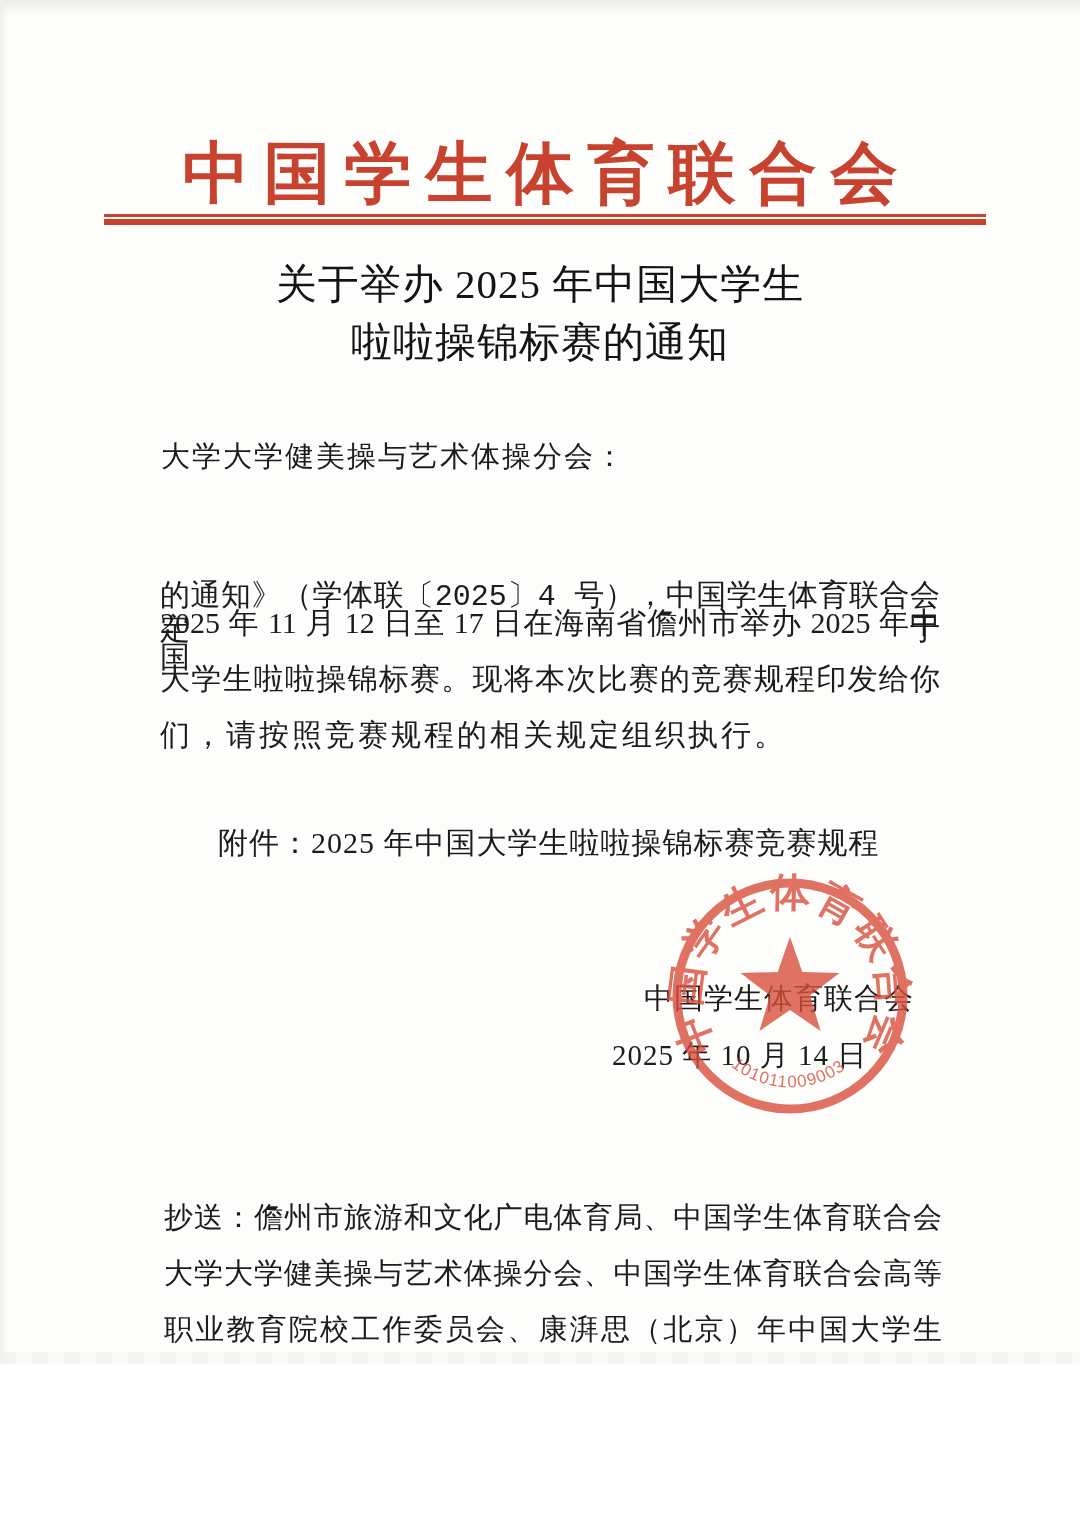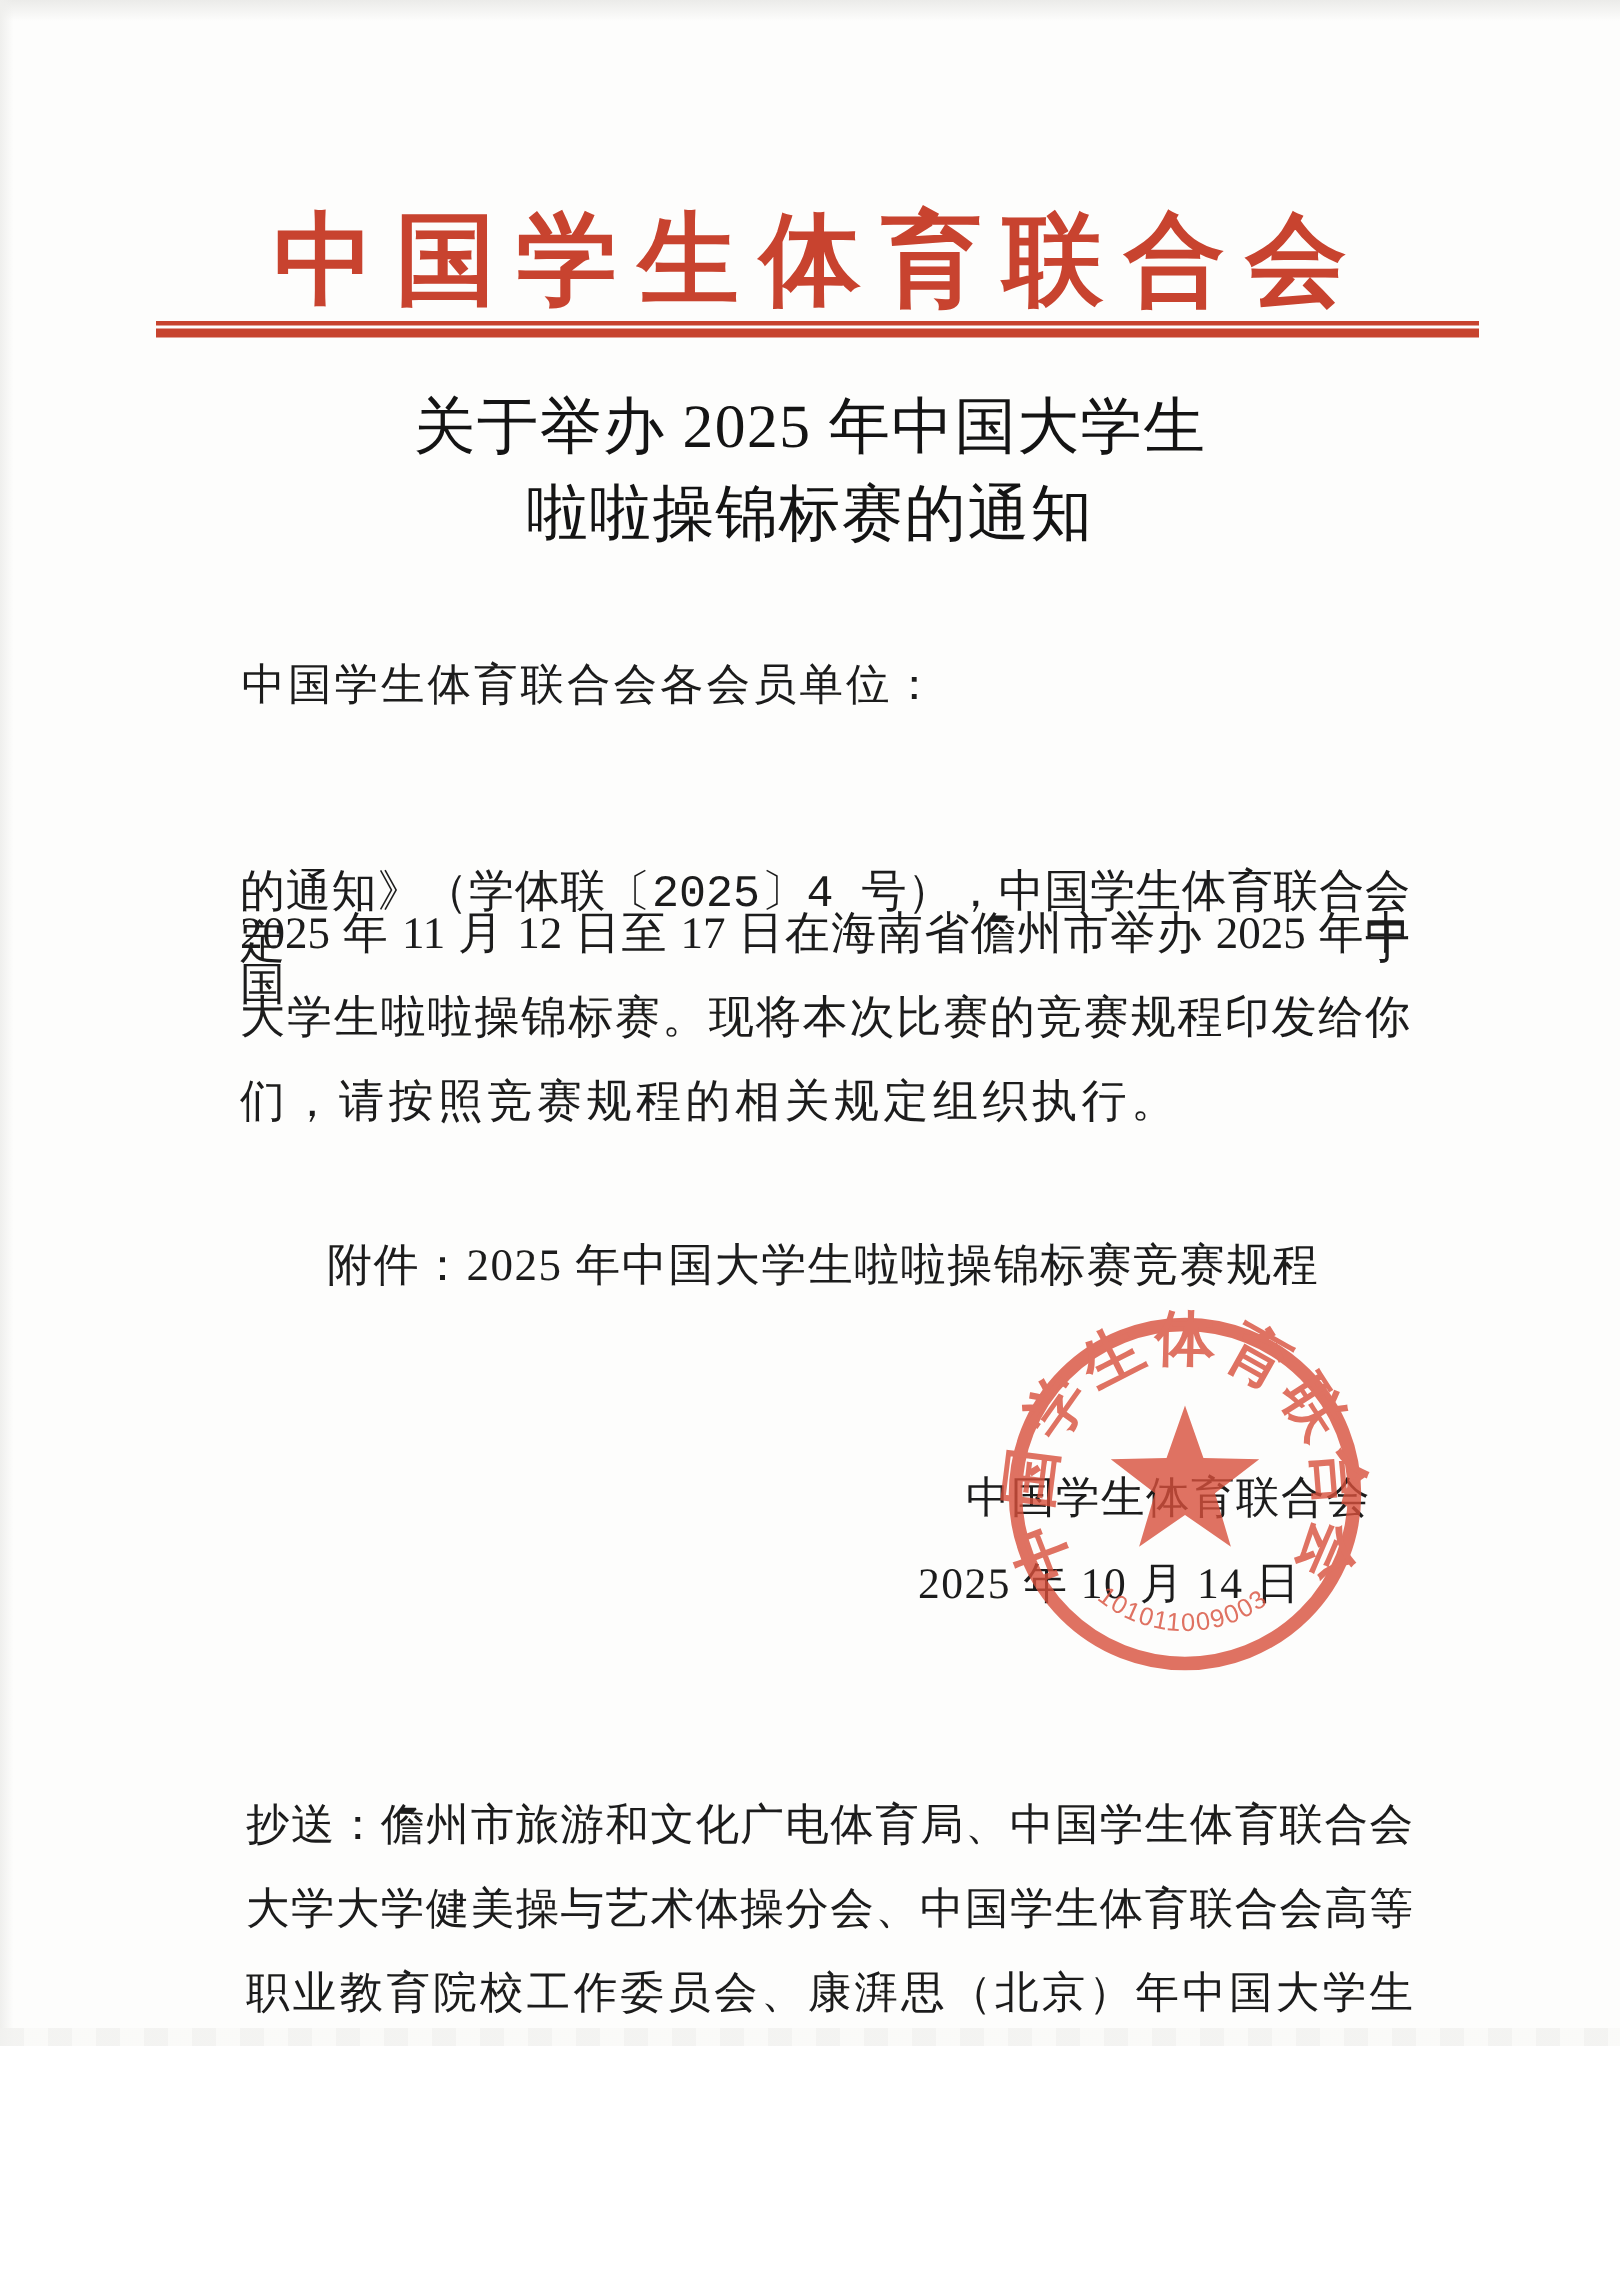--- a/index.html
+++ b/index.html
@@ -109,21 +109,21 @@
 
   <div class="rule-top">
     <div class="thin"></div>
       <div class="gap"></div>
       <div class="thick"></div>
   </div>
 
   <div class="doc-title l1">关于举办 2025 年中国大学生</div>
   <div class="doc-title l2">啦啦操锦标赛的通知</div>
 
-  <div class="salutation">中国学生体育联合会各会员单位：</div>
+  <div class="salutation">大学大学健美操与艺术体操分会：</div>
 
   <div class="bodyline" style="top:580px;font-family:Liberation Mono, monospace;">的通知》（学体联〔2025〕4 号），中国学生体育联合会定于</div>
   <div class="bodyline" style="top:606px;">2025 年 11 月 12 日至 17 日在海南省儋州市举办 2025 年中国</div>
   <div class="bodyline" style="top:662px;">大学生啦啦操锦标赛。现将本次比赛的竞赛规程印发给你</div>
   <div class="bodyline last" style="top:718px;">们，请按照竞赛规程的相关规定组织执行。</div>
 
   <div class="attachment">附件：2025 年中国大学生啦啦操锦标赛竞赛规程</div>
 
   <div class="sig-org">中国学生体育联合会</div>
   <div class="sig-date">2025 年 10 月 14 日</div>

